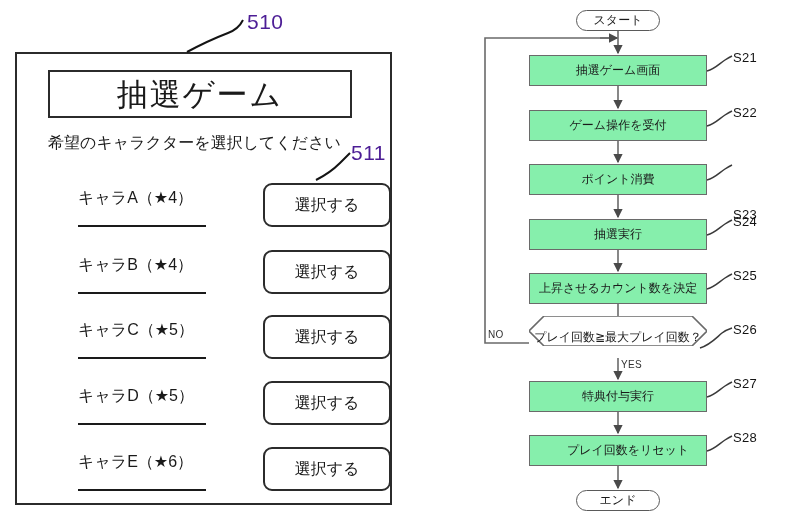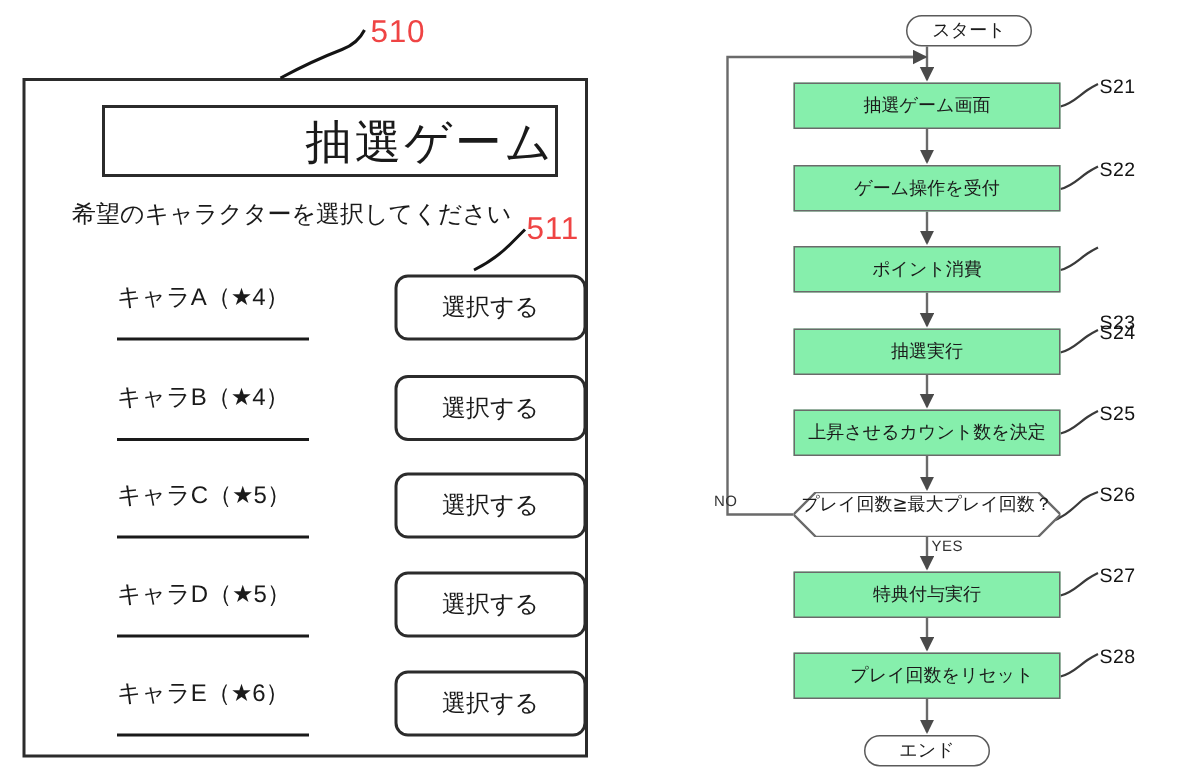--- a/index.html
+++ b/index.html
@@ -33,22 +33,21 @@
   #title-box {
     left: 48px;
     top: 70px;
     width: 304px;
     height: 48px;
     border: 2px solid #2b2b2b;
     background: #fff;
     box-sizing: border-box;
     display: flex;
     align-items: center;
-    justify-content: flex-end;
-    margin-left: 20px;
+    justify-content: center;
   }
   #title-box .title-text {
     font-size: 31px;
     letter-spacing: 2px;
     line-height: 1;
     white-space: nowrap;
   }
 
   #prompt-text {
     left: 15px;
@@ -91,21 +90,21 @@
     font-family: "Liberation Sans", "DejaVu Sans", sans-serif;
     color: #1a1a1a;
     white-space: nowrap;
     padding: 0;
   }
 
   
   .ref-num {
     font-size: 21px;
     letter-spacing: 0.5px;
-    color: #ef4444;
+    color: #4c1d95;
     white-space: nowrap;
   }
   #ref-510 { left: 247px; top: 10px; }
   #ref-511 { left: 351px; top: 141px; }
   .leader-svg { pointer-events: none; }
 
   
   .fc-term {
     width: 84px;
     height: 21px;
@@ -113,21 +112,21 @@
     border-radius: 11px;
     background: #fff;
     box-sizing: border-box;
     display: flex;
     align-items: center;
     justify-content: center;
     font-size: 12px;
     white-space: nowrap;
     left: 576px;
   }
-  #fc-start { top: 10px; margin-left: 28px; }
+  #fc-start { top: 10px; }
   #fc-end   { top: 490px; }
 
   .fc-box {
     left: 529px;
     width: 178px;
     height: 31px;
     border: 1.6px solid #6a6a6a;
     background: #86efac;
     box-sizing: border-box;
     display: flex;
@@ -139,25 +138,25 @@
   #fc-s21 { top: 55px; }
   #fc-s22 { top: 110px; }
   #fc-s23 { top: 164px; }
   #fc-s24 { top: 219px; }
   #fc-s25 { top: 273px; }
   #fc-s27 { top: 381px; }
   #fc-s28 { top: 435px; padding-left: 20px; }
 
   #fc-s26 {
     left: 529px;
-    top: 328px;
+    top: 316px;
     width: 178px;
     height: 30px;
     display: flex;
-    align-items: flex-start;
+    align-items: flex-end;
     justify-content: center;
     font-size: 12px;
     white-space: nowrap;
   }
   #fc-s26 .dia-label { position: relative; z-index: 2; }
   #fc-s26 .dia-shape {
     position: absolute;
     left: 0; top: 0;
     width: 100%; height: 100%;
   }
@@ -178,21 +177,21 @@
   #id-s26 { top: 322px; }
   #id-s27 { top: 376px; }
   #id-s28 { top: 430px; }
 
   .branch-label {
     font-size: 10px;
     color: #333;
     letter-spacing: 0.3px;
     white-space: nowrap;
   }
-  #lbl-no  { left: 476px; top: 329px; }
+  #lbl-no  { left: 488px; top: 329px; }
   #lbl-yes { left: 621px; top: 359px; }
 
   #flow-lines { left: 0; top: 0; width: 800px; height: 521px; }
 </style>
 </head>
 <body>
 
 <div class="abs" id="screen-panel"></div>
 
 <div class="abs" id="title-box">

